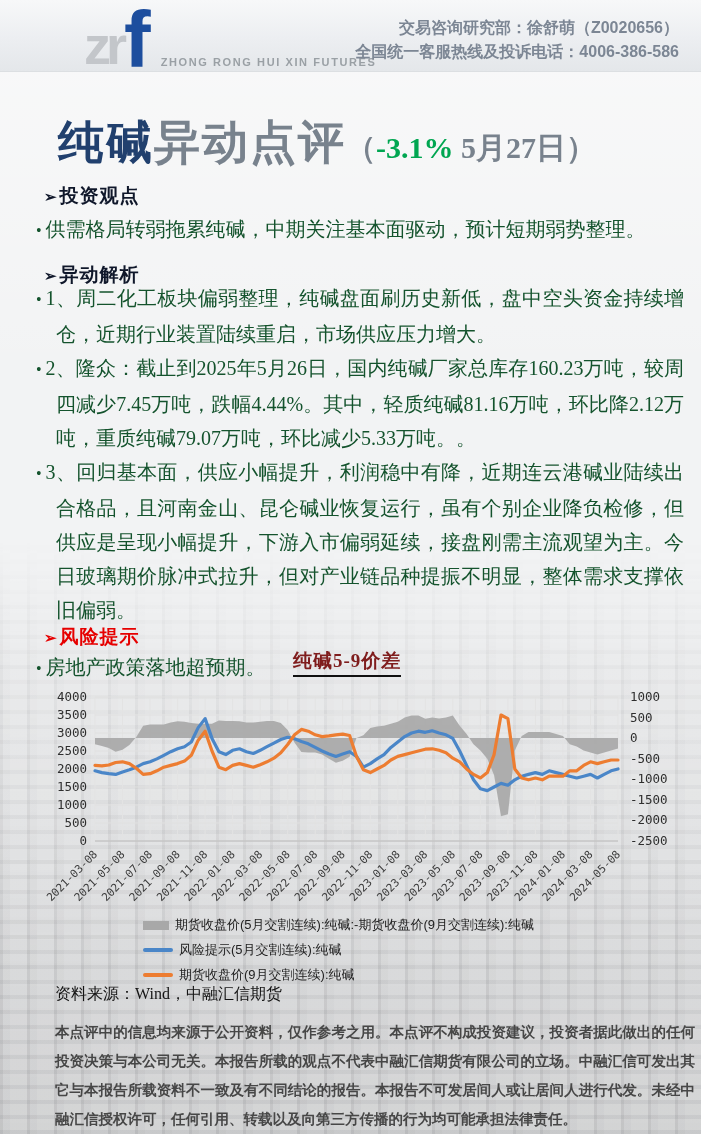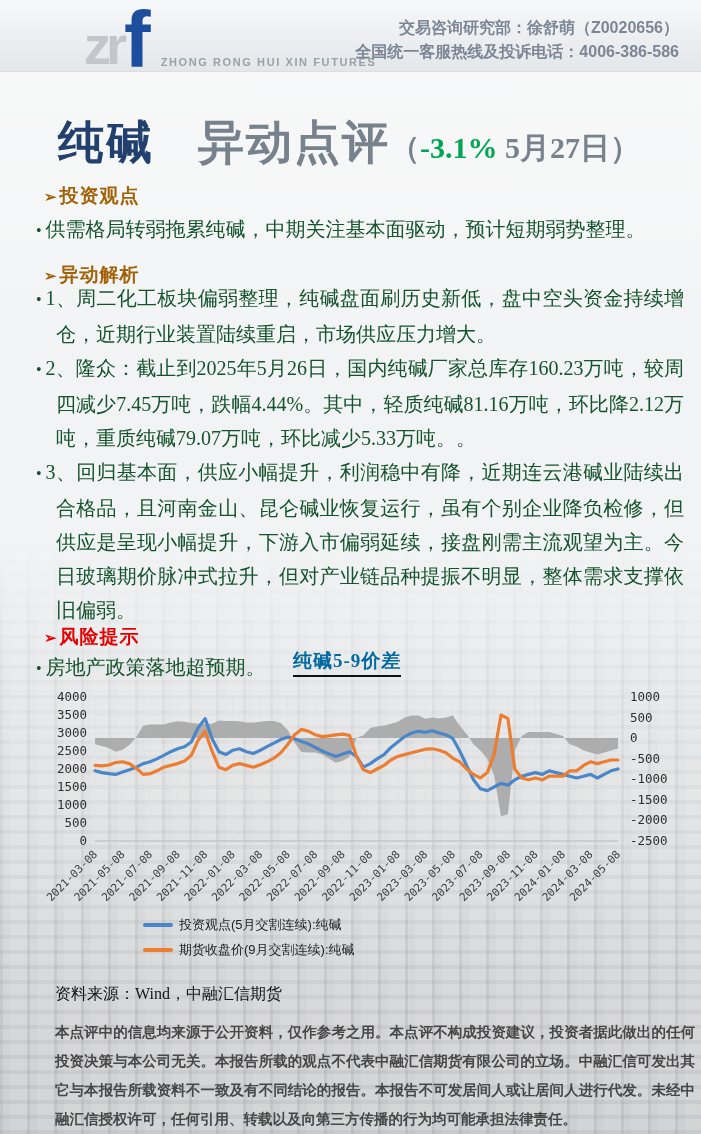--- a/index.html
+++ b/index.html
@@ -35,36 +35,36 @@
   .logo-text { margin-left:10px; padding-bottom:4px; }
   .logo-cn { font-size:27px; font-weight:bold; color:#8d8d8d; letter-spacing:2px; line-height:30px; }
   .logo-en { font-size:11px; font-weight:bold; color:#9aa0a5; letter-spacing:1.6px; margin-top:3px; }
   .contact { position:absolute; right:22px; top:16px; width:330px; text-align:right;
     color:#7c8694; font-weight:bold; font-size:16px; line-height:24px; }
 
   
   .title-row { position:absolute; left:58px; top:112px; width:630px; white-space:nowrap; }
   .title-main { font-size:46px; font-weight:bold; letter-spacing:2px; }
   .title-product { color:#21406e; }
-  .title-suffix  { color:#78828d;margin-left:44px; }
+  .title-suffix  { color:#78828d; }
   .title-paren { font-size:30px; font-weight:bold; color:#78828d; }
   .title-change { font-size:30px; font-weight:bold; color:#00a651; }
 
   
   .sec-head { position:absolute; left:44px; font-size:19px; font-weight:bold; letter-spacing:1px; }
   .sec-head .arrow { font-size:15px; margin-right:2px; }
-  .sec-orange, .sec-orange .arrow { color:#a16207; }
+  .sec-orange, .sec-orange .arrow { color:#0f172a; }
   .sec-red, .sec-red .arrow { color:#e60000; }
   .bullet { position:absolute; left:36px; width:648px; font-size:20px; line-height:34px;
     text-align:justify; color:#14532d; padding-left:20px; text-indent:-20px; }
   .bullet .dot { font-size:16px; margin-right:4px; }
 
   
   .chart-title { position:absolute; left:293px; top:648px; font-size:19px; font-weight:bold;
-    color:#0369a1; border-bottom:2px solid #111; padding-bottom:1px; letter-spacing:1px; }
+    color:#7f1d1d; border-bottom:2px solid #111; padding-bottom:1px; letter-spacing:1px; }
   #chart-svg { position:absolute; left:0; top:686px;
     font-family:"DejaVu Sans Mono","Liberation Mono",monospace; }
   .legend { position:absolute; left:143px; top:916px; font-size:13px;
     font-family:"Liberation Sans","DejaVu Sans",sans-serif; color:#222; }
   .legend-row { display:flex; align-items:center; margin-bottom:7px; }
   .legend-row .swatch { display:inline-block; margin-right:6px; }
   .sw-bar  { width:26px; height:9px; }
   .sw-line { width:30px; height:4px; border-radius:2px; }
 
   .source-line { position:absolute; left:55px; top:984px; font-size:16px; font-weight:normal; color:#141414; }
@@ -178,22 +178,26 @@
     <text x="630" y="138.42857142857142" text-anchor="start" font-size="12.5" fill="#2e2e2e">-2000</text>
     <text x="630" y="159" text-anchor="start" font-size="12.5" fill="#2e2e2e">-2500</text>
     <polygon points="95.0,58.3 101.9,60.0 108.8,62.0 115.6,65.7 122.5,63.7 129.4,59.1 136.3,50.9 143.2,39.8 150.1,38.6 156.9,38.6 163.8,38.6 170.7,36.5 177.6,35.3 184.5,35.7 191.3,36.9 198.2,37.7 205.1,37.7 212.0,37.7 218.9,34.5 225.8,34.9 232.6,34.9 239.5,35.3 246.4,36.5 253.3,36.5 260.2,35.7 267.0,34.9 273.9,34.9 280.8,36.9 287.7,43.9 294.6,56.7 301.4,66.1 308.3,66.5 315.2,66.5 322.1,68.6 329.0,72.7 335.9,76.8 342.7,74.8 349.6,70.7 356.5,52.1 363.4,49.3 370.3,41.9 377.1,40.6 384.0,39.8 390.9,37.7 397.8,35.7 404.7,31.6 411.6,29.5 418.4,29.5 425.3,32.8 432.2,31.6 439.1,32.4 446.0,31.6 452.8,29.5 459.7,39.8 466.6,48.0 473.5,58.3 480.4,64.5 487.3,72.7 494.1,89.2 501.0,130.3 507.9,128.3 514.8,64.5 521.7,50.1 528.5,46.0 535.4,46.0 542.3,46.0 549.2,46.0 556.1,48.0 562.9,50.1 569.8,58.3 576.7,60.4 583.6,64.5 590.5,66.5 597.4,68.6 604.2,66.5 611.1,64.5 618.0,62.4 618.0,52.1 95.0,52.1" fill="#a8a8a8" opacity="0.92"></polygon>
     <polyline points="95.0,84.8 101.9,86.6 108.8,87.7 115.6,88.4 122.5,85.9 129.4,83.7 136.3,81.2 143.2,77.6 150.1,75.8 156.9,72.9 163.8,69.3 170.7,65.7 177.6,62.8 184.5,60.7 191.3,56.0 198.2,41.6 205.1,32.6 212.0,52.4 218.9,65.7 225.8,68.6 232.6,64.3 239.5,62.8 246.4,65.7 253.3,67.5 260.2,64.3 267.0,60.7 273.9,57.1 280.8,53.5 287.7,51.3 294.6,52.8 301.4,55.6 308.3,57.8 315.2,61.4 322.1,65.0 329.0,67.9 335.9,70.4 342.7,67.9 349.6,65.7 356.5,70.4 363.4,81.2 370.3,77.6 377.1,72.9 384.0,68.6 390.9,61.4 397.8,56.0 404.7,50.6 411.6,47.0 418.4,45.2 425.3,46.3 432.2,44.8 439.1,47.0 446.0,48.8 452.8,52.4 459.7,65.0 466.6,79.4 473.5,93.8 480.4,102.8 487.3,104.6 494.1,101.0 501.0,97.4 507.9,99.2 514.8,93.8 521.7,90.2 528.5,88.4 535.4,86.6 542.3,88.4 549.2,84.8 556.1,86.6 562.9,88.4 569.8,90.2 576.7,92.0 583.6,90.2 590.5,88.4 597.4,92.0 604.2,88.4 611.1,84.8 618.0,83.0" fill="none" stroke="#4a86c8" stroke-width="3.2" stroke-linejoin="round" stroke-linecap="round"></polyline>
     <polyline points="95.0,79.4 101.9,79.8 108.8,79.0 115.6,76.5 122.5,75.8 129.4,77.6 136.3,82.3 143.2,88.4 150.1,87.7 156.9,84.8 163.8,81.2 170.7,79.4 177.6,77.6 184.5,75.1 191.3,69.3 198.2,54.2 205.1,45.2 212.0,65.0 218.9,81.2 225.8,83.7 232.6,79.4 239.5,77.6 246.4,79.4 253.3,81.2 260.2,78.7 267.0,75.8 273.9,72.2 280.8,66.8 287.7,58.5 294.6,48.8 301.4,43.4 308.3,45.2 315.2,48.8 322.1,50.6 329.0,49.9 335.9,48.8 342.7,48.1 349.6,49.5 356.5,70.4 363.4,83.7 370.3,86.6 377.1,83.0 384.0,79.4 390.9,74.0 397.8,70.4 404.7,68.6 411.6,66.8 418.4,65.0 425.3,63.2 432.2,62.8 439.1,64.3 446.0,66.8 452.8,72.2 459.7,75.8 466.6,83.0 473.5,88.4 480.4,92.0 487.3,86.6 494.1,68.6 501.0,29.0 507.9,32.6 514.8,83.0 521.7,92.0 528.5,93.8 535.4,92.0 542.3,93.8 549.2,90.2 556.1,90.2 562.9,90.2 569.8,84.8 576.7,84.8 583.6,79.4 590.5,75.8 597.4,77.6 604.2,75.8 611.1,74.0 618.0,74.0" fill="none" stroke="#ed7d31" stroke-width="3.2" stroke-linejoin="round" stroke-linecap="round"></polyline>
     <line x1="95" y1="155" x2="618" y2="155" stroke="#b8b8b8" stroke-width="1"></line>
   </svg>
 
 <div class="legend">
   <div class="legend-row">
+    <span class="swatch sw-bar" style="background: rgb(168, 168, 168);"></span>
+    <span>期货收盘价(5月交割连续):纯碱:-期货收盘价(9月交割连续):纯碱</span>
+  </div>
+  <div class="legend-row">
     <span class="swatch sw-line" style="background: rgb(74, 134, 200);"></span>
-    <span>投资观点(5月交割连续):纯碱</span>
+    <span>风险提示(5月交割连续):纯碱</span>
   </div>
   <div class="legend-row">
     <span class="swatch sw-line" style="background: rgb(237, 125, 49);"></span>
     <span>期货收盘价(9月交割连续):纯碱</span>
   </div>
 </div>
 
 <div class="source-line">资料来源：Wind，中融汇信期货</div>
 
 <div class="disclaimer">

